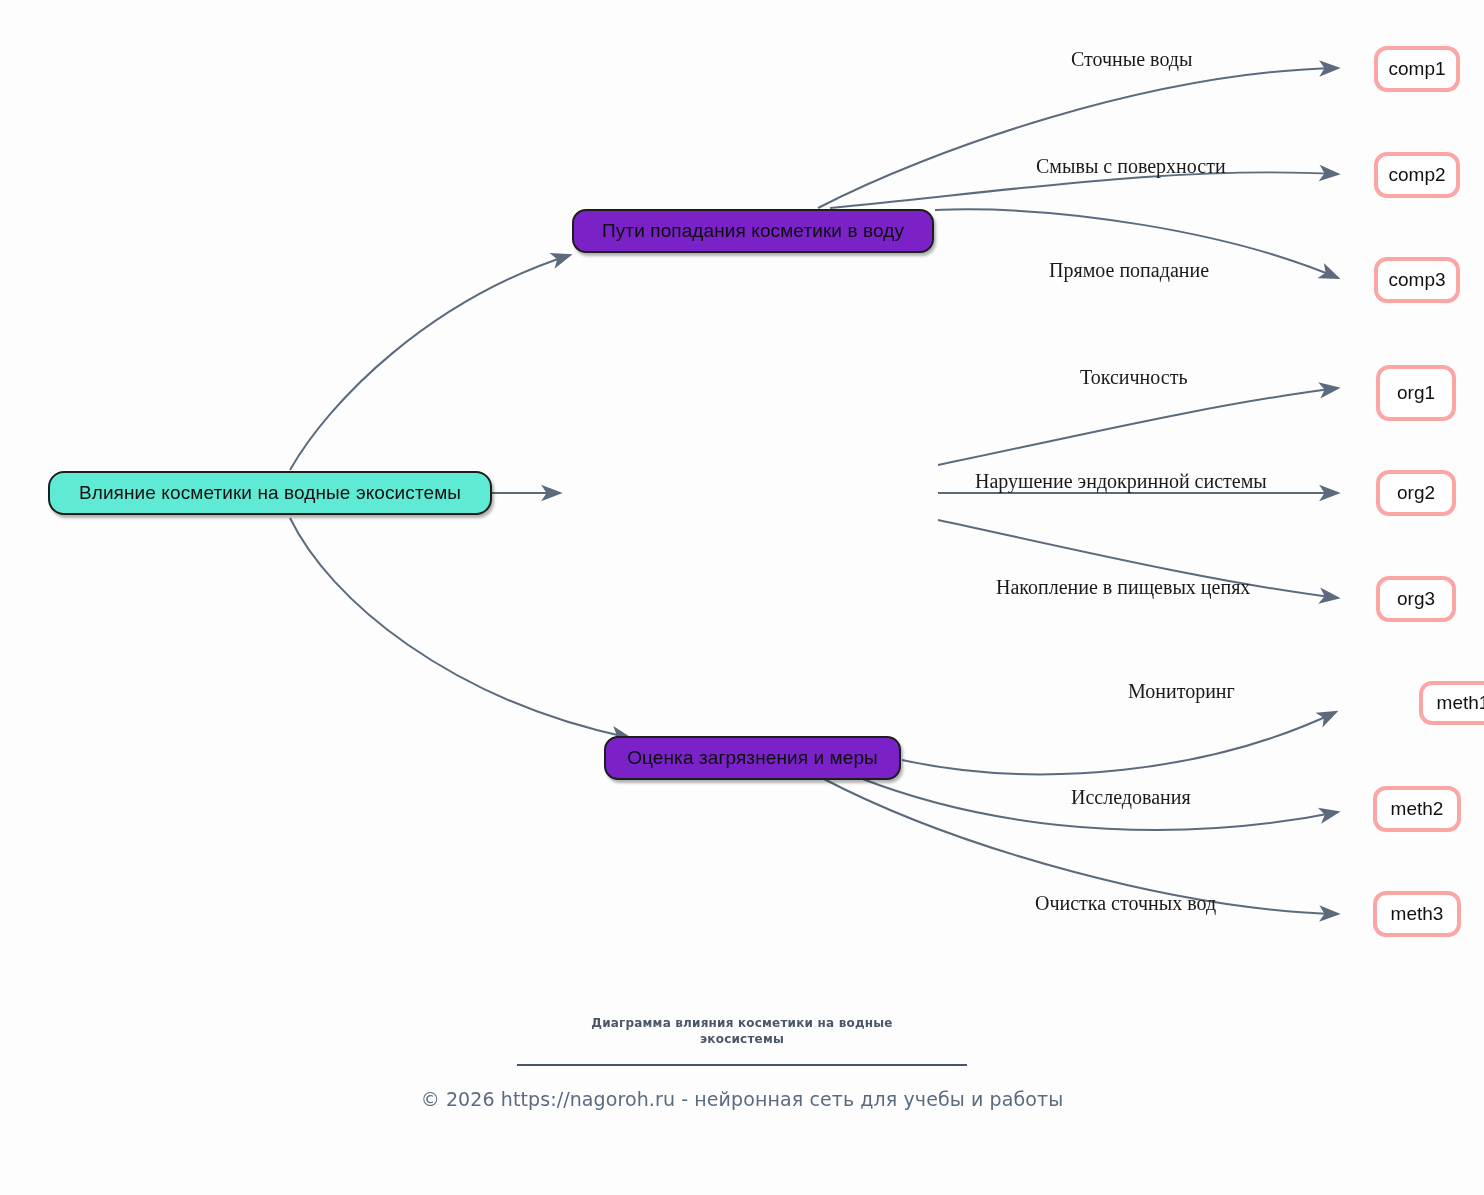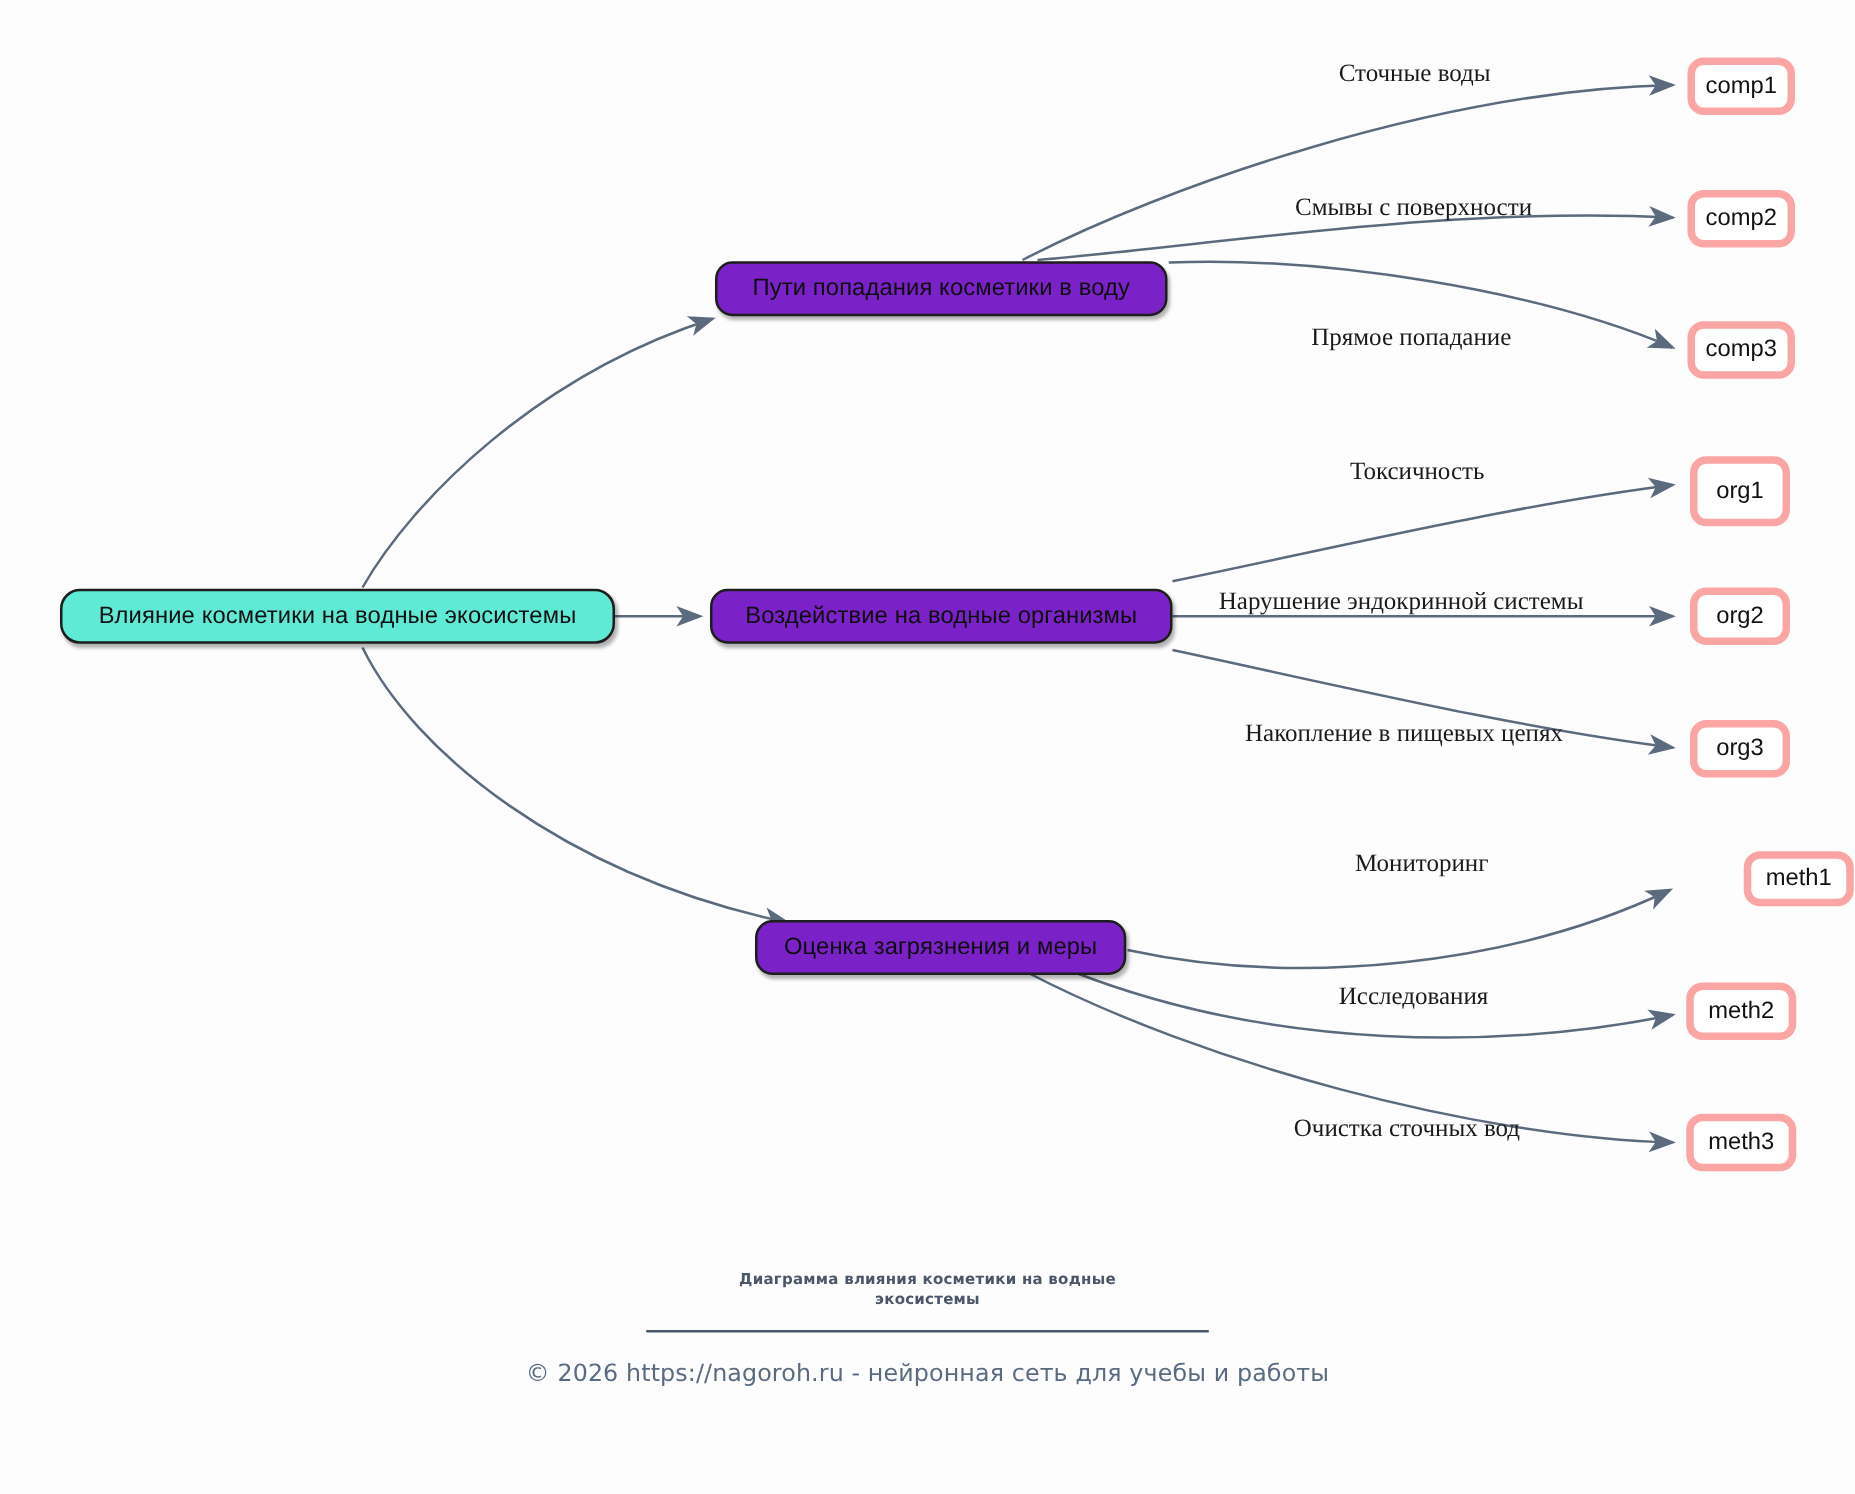--- a/index.html
+++ b/index.html
@@ -60,24 +60,25 @@
     border-radius: 14px;
     color: #0d0d0d;
     font-size: 19px;
     letter-spacing: 0.1px;
     box-shadow: 2px 3px 3px rgba(0,0,0,0.30);
   }
 
   
   .node-leaf {
     background: #ffffff;
-    border: 6px solid #fca5a5;
+    border: 4px solid #fca5a5;
     border-radius: 13px;
     color: #111111;
     font-size: 19px;
+    margin-left: 24px;
   }
 
   .edge-label {
     position: absolute;
     font-family: "Liberation Serif", serif;
     font-size: 20px;
     color: #1a1a1a;
     white-space: nowrap;
     user-select: none;
   }
@@ -149,23 +150,20 @@
   </svg>
 
   <div class="node node-root" style="left:48px; top:471px; width:444px; height:44px;">
     <span>Влияние косметики на водные экосистемы</span>
   </div>
 
   <div class="node node-branch" style="left:572px; top:209px; width:362px; height:44px;">
     <span>Пути попадания косметики в воду</span>
   </div>
 
-  <div class="node node-branch" style="left:568px; top:471px; width:370px; height:44px;">
-    <span>Воздействие на водные организмы</span>
-  </div>
 
   <div class="node node-branch" style="left:604px; top:736px; width:297px; height:44px;">
     <span>Оценка загрязнения и меры</span>
   </div>
 
   <div class="node node-leaf" style="left:1350px; top:46px; width:86px; height:46px;">
     <span>comp1</span>
   </div>
   <div class="node node-leaf" style="left:1350px; top:152px; width:86px; height:46px;">
     <span>comp2</span>
@@ -195,21 +193,21 @@
   </div>
 
   <div class="edge-label" style="left:1071px; top:48px;">Сточные воды</div>
   <div class="edge-label" style="left:1036px; top:155px;">Смывы с поверхности</div>
   <div class="edge-label" style="left:1049px; top:259px;">Прямое попадание</div>
 
   <div class="edge-label" style="left:1080px; top:366px;">Токсичность</div>
   <div class="edge-label" style="left:975px; top:470px;">Нарушение эндокринной системы</div>
   <div class="edge-label" style="left:996px; top:576px;">Накопление в пищевых цепях</div>
 
-  <div class="edge-label" style="left:1084px; top:680px;">Мониторинг</div>
+  <div class="edge-label" style="left:1128px; top:680px;">Мониторинг</div>
   <div class="edge-label" style="left:1071px; top:786px;">Исследования</div>
   <div class="edge-label" style="left:1035px; top:892px;">Очистка сточных вод</div>
 
   <div id="footer">
     <div id="footer-title">
       <span>Диаграмма влияния косметики на водные</span><br>
       <span>экосистемы</span>
     </div>
     <div id="footer-divider"></div>
     <div id="footer-credit">© 2026 https://nagoroh.ru - нейронная сеть для учебы и работы</div>

